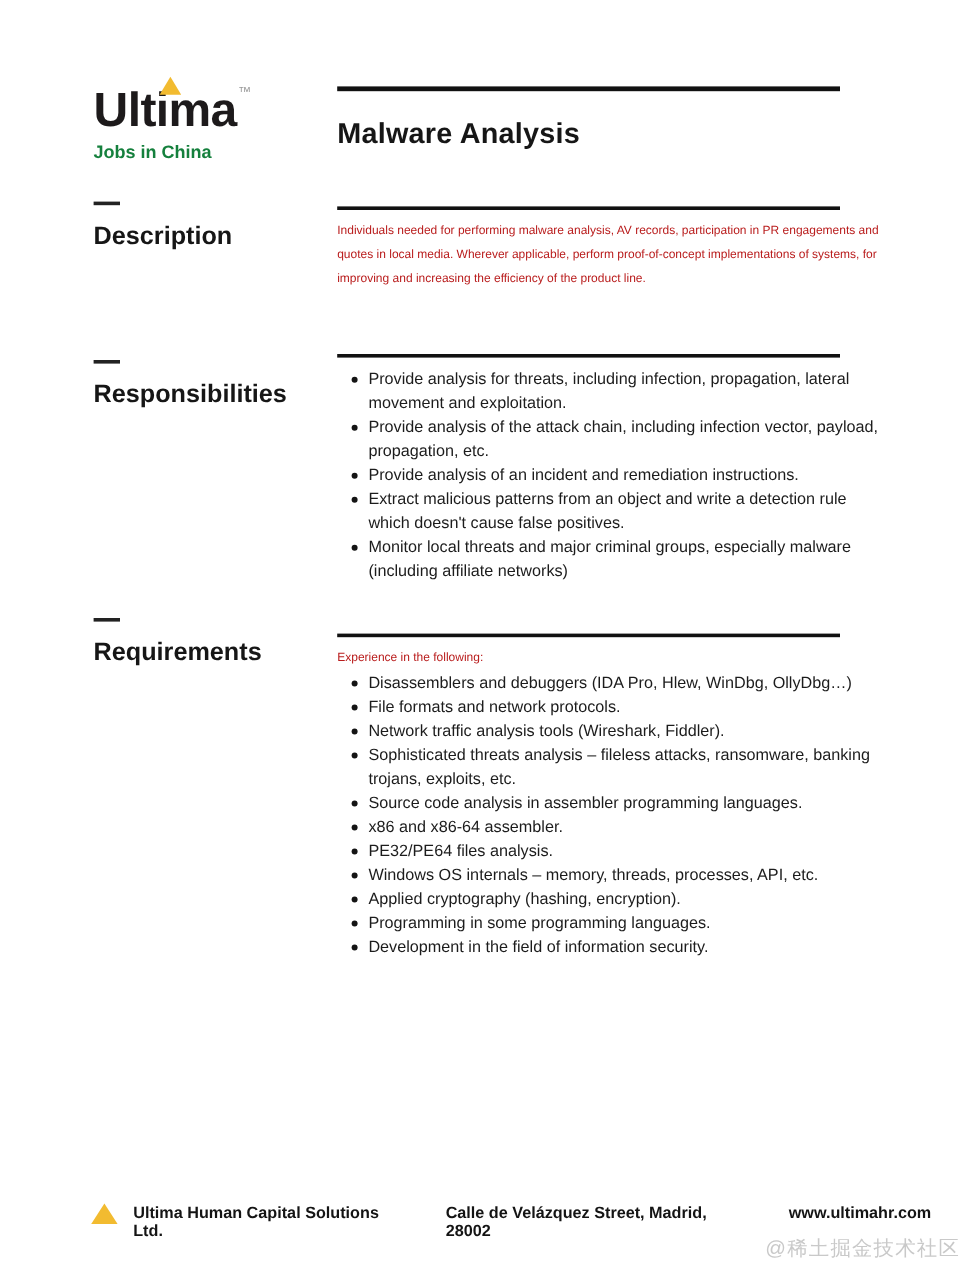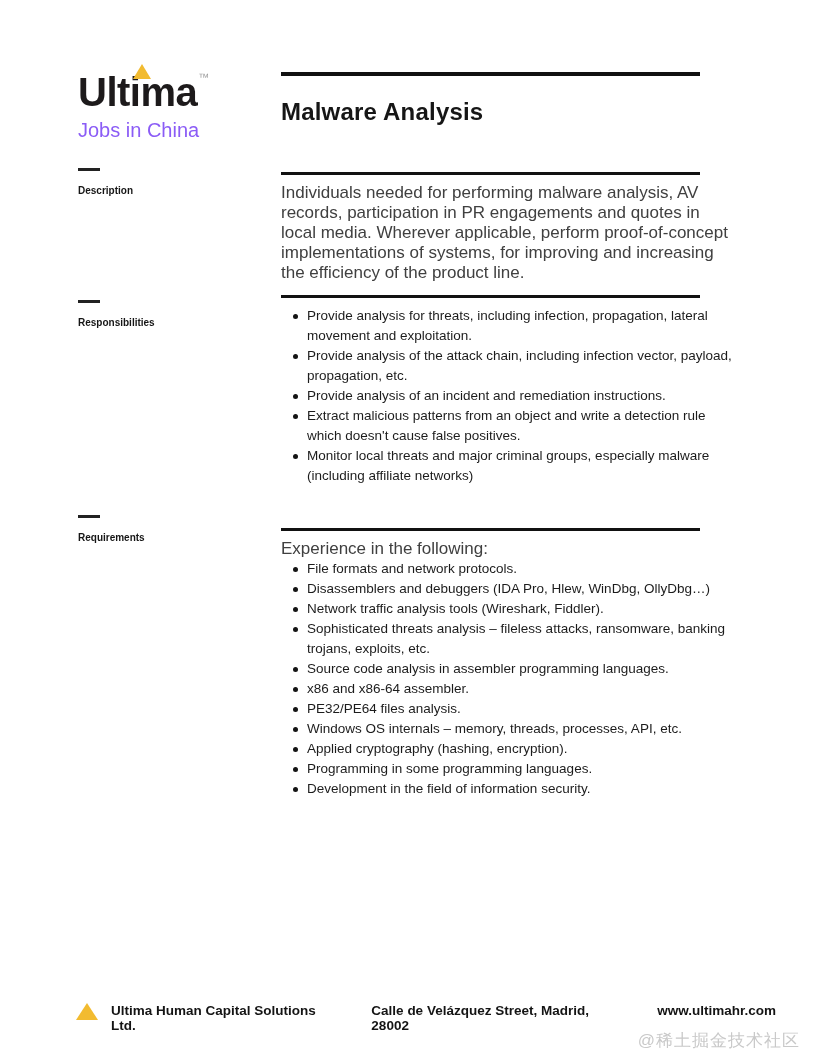--- a/index.html
+++ b/index.html
@@ -16,35 +16,35 @@
   .logo-text {
     font-size:40px; font-weight:800; letter-spacing:-0.5px; color:#1d1a1b;
     line-height:1;
   }
   .logo-triangle {
     position:absolute; left:55px; top:2px; width:0; height:0;
     border-left:9px solid transparent; border-right:9px solid transparent;
     border-bottom:15px solid #F2BB30;
   }
   .logo-tm { font-size:11px; color:#9a9a9a; vertical-align:top; margin-left:1px; line-height:1; }
-  .tagline { margin-top:7px; font-size:20px; font-weight:400; color:#8b5cf6; }
+  .tagline { margin-top:7px; font-size:15px; font-weight:700; color:#15803d; }
 
   
   .title-block { position:absolute; left:281px; top:72px; width:419px; }
   .title-rule { width:419px; height:4px; background:#111111; }
   .doc-title { margin-top:22px; font-size:24px; font-weight:700; color:#161616; letter-spacing:0.2px; }
 
   
   .row-label { position:absolute; left:78px; width:190px; }
   .label-dash { width:22px; height:3px; background:#222222; }
-  .section-label { margin-top:14px; font-size:10px; font-weight:700; color:#161616; }
+  .section-label { margin-top:14px; font-size:21px; font-weight:700; color:#161616; }
 
   .row-content { position:absolute; left:281px; width:456px; }
   .content-rule { width:419px; height:3px; background:#111111; }
-  .body-text { margin-top:8px; font-size:17px; line-height:20px; color:#404040; }
+  .body-text { margin-top:8px; font-size:10px; line-height:20px; color:#b91c1c; }
 
   .label-desc { top:168px; }  .content-desc { top:172px; }
   .label-resp { top:300px; }  .content-resp { top:295px; }
   .label-req  { top:515px; }  .content-req  { top:528px; }
 
   ul.bullets { list-style:none; margin:0; padding:0 0 0 12px; }
   ul.bullets li { display:flex; gap:9px; font-size:13.5px; line-height:20px; }
   .bullet {
     flex:0 0 auto; width:5px; height:5px; border-radius:50%;
     background:#141414; margin-top:8px;
@@ -130,25 +130,25 @@
   <div class="row-label label-req">
     <div class="label-dash"></div>
     <div class="section-label">Requirements</div>
   </div>
   <div class="row-content content-req">
     <div class="content-rule"></div>
     <div class="body-text">Experience in the following:</div>
     <ul class="bullets">
         <li>
           <span class="bullet"></span>
-          <span class="li-text">File formats and network protocols.</span>
+          <span class="li-text">Disassemblers and debuggers (IDA Pro, Hlew, WinDbg, OllyDbg…)</span>
         </li>
         <li>
           <span class="bullet"></span>
-          <span class="li-text">Disassemblers and debuggers (IDA Pro, Hlew, WinDbg, OllyDbg…)</span>
+          <span class="li-text">File formats and network protocols.</span>
         </li>
         <li>
           <span class="bullet"></span>
           <span class="li-text">Network traffic analysis tools (Wireshark, Fiddler).</span>
         </li>
         <li>
           <span class="bullet"></span>
           <span class="li-text">Sophisticated threats analysis –  fileless attacks, ransomware, banking trojans, exploits, etc.</span>
         </li>
         <li>

